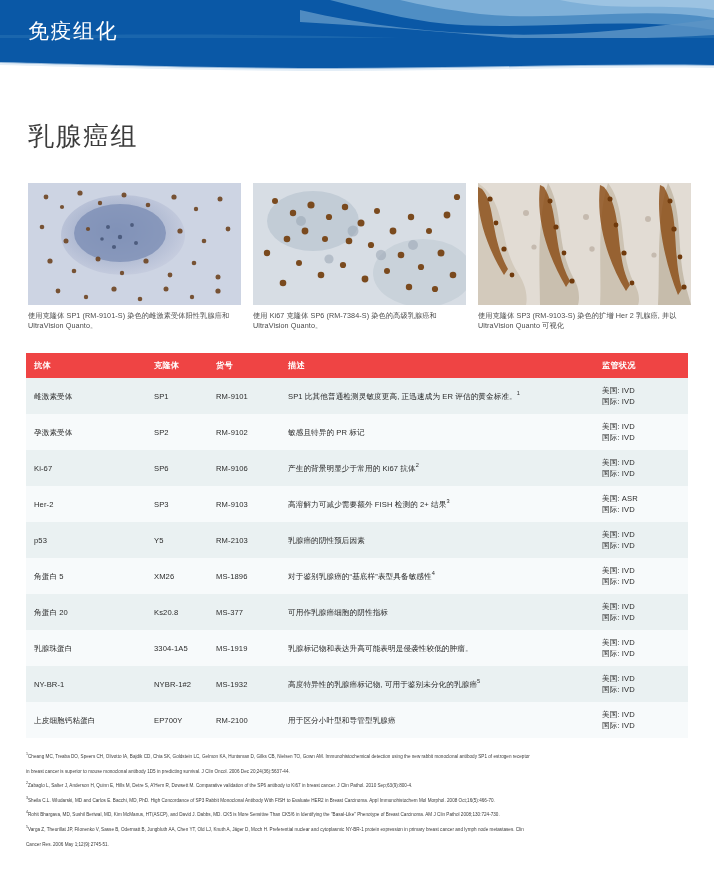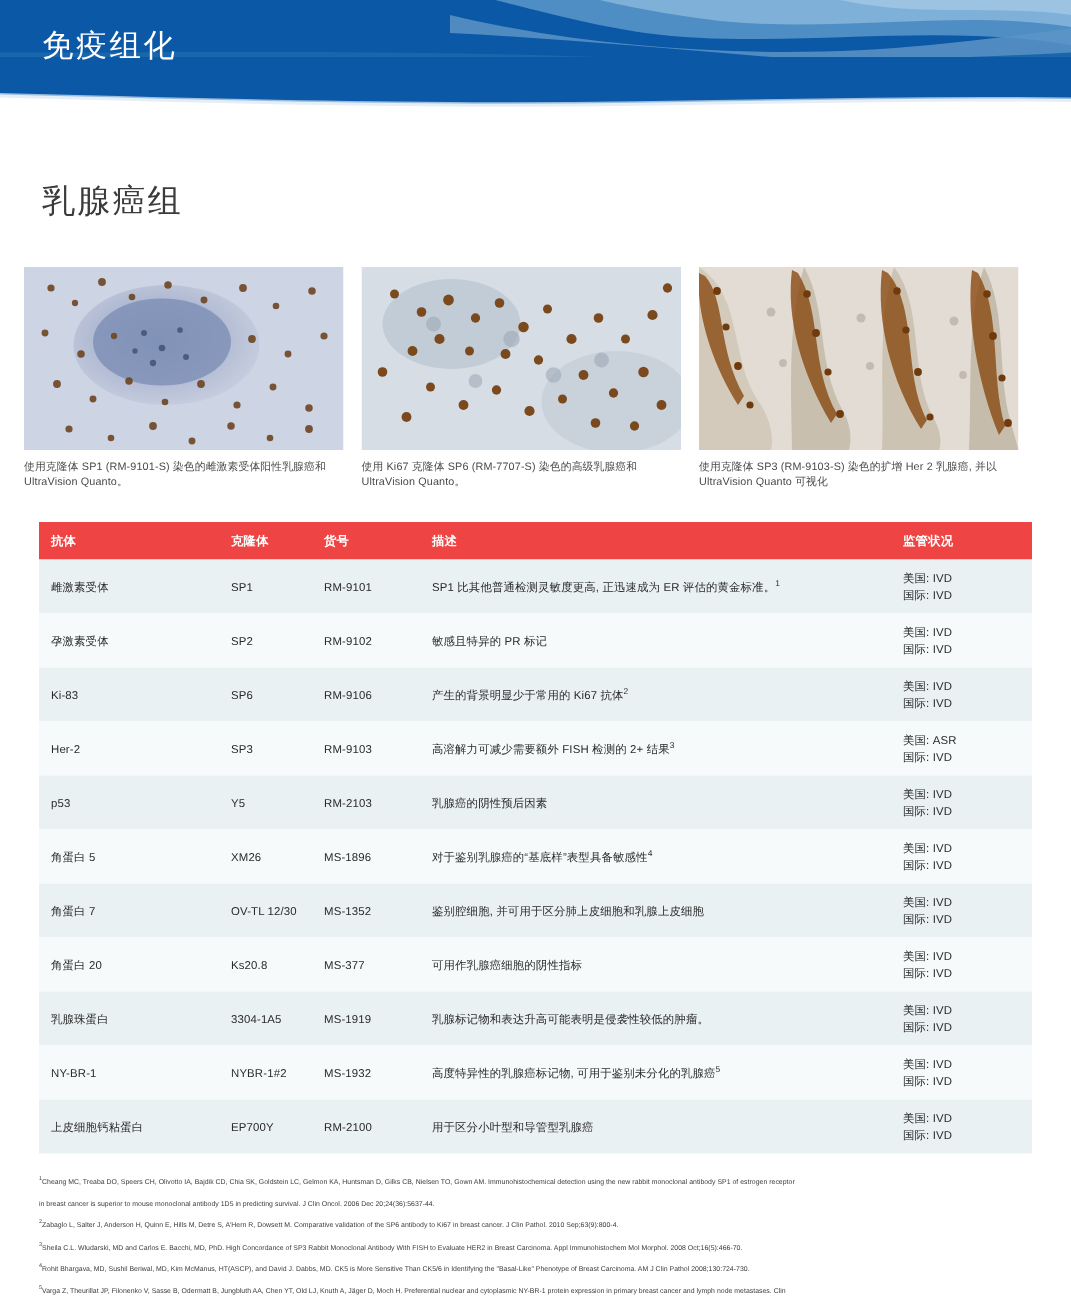--- a/index.html
+++ b/index.html
@@ -40,30 +40,30 @@
     line-height: 28px;
     color: #ffffff;
     letter-spacing: 1.5px;
     font-weight: 400;
     z-index: 5;
   }
 
   
   .page-title {
     margin: 45px 0 0 28px;
-    font-size: 22px;
+    font-size: 26px;
     letter-spacing: 1.5px;
     color: #3b3b3b;
     font-weight: 400;
   }
 
   
   .figures {
     display: flex;
-    margin: 29px 0 0 16px;
+    margin: 29px 0 0 28px;
     width: 664px;
     gap: 12px;
   }
   .figure {
     width: 213px;
   }
   .figure .thumb {
     width: 213px;
     height: 122px;
     display: block;
@@ -246,21 +246,21 @@
           <circle cx="204" cy="14" r="3.1"></circle>
       </g>
       <g fill="#9aa6b4" opacity="0.55">
         <circle cx="48" cy="38" r="5"></circle>
           <circle cx="100" cy="48" r="5.5"></circle>
           <circle cx="160" cy="62" r="5"></circle>
         <circle cx="76" cy="76" r="4.6"></circle>
           <circle cx="128" cy="72" r="5.2"></circle>
       </g>
     </svg>
-    <div class="caption">使用 Ki67 克隆体 SP6 (RM-7707-S) 染色的高级乳腺癌和 UltraVision Quanto。</div>
+    <div class="caption">使用 Ki67 克隆体 SP6 (RM-7384-S) 染色的高级乳腺癌和 UltraVision Quanto。</div>
   </div>
 
   <div class="figure">
     <svg class="thumb" viewBox="0 0 213 122" preserveAspectRatio="none">
       <rect width="213" height="122" fill="#e2dcd4"></rect>
       <path d="M0,0 C30,20 20,60 40,90 C52,108 48,122 48,122 L0,122 Z" fill="#d3cabc"></path>
       <path d="M70,0 C86,28 78,64 96,96 C104,110 100,122 100,122 L62,122 C62,96 58,40 70,0 Z" fill="#c9bfaf"></path>
       <path d="M130,0 C150,26 140,70 156,100 C164,114 160,122 160,122 L122,122 C124,90 118,36 130,0 Z" fill="#cdc3b3"></path>
       <path d="M190,0 C206,30 198,70 208,104 L213,122 L180,122 C182,88 178,34 190,0 Z" fill="#c6bcab"></path>
       <g fill="#8a4a12">
@@ -335,21 +335,21 @@
           <td>孕激素受体</td>
           <td>SP2</td>
           <td>RM-9102</td>
           <td><span>敏感且特异的 PR 标记</span></td>
           <td>
             <span class="reg-line">美国: IVD</span>
             <span class="reg-line">国际: IVD</span>
           </td>
         </tr>
         <tr>
-          <td>Ki-83</td>
+          <td>Ki-67</td>
           <td>SP6</td>
           <td>RM-9106</td>
           <td><span>产生的背景明显少于常用的 Ki67 抗体</span><sup>2</sup></td>
           <td>
             <span class="reg-line">美国: IVD</span>
             <span class="reg-line">国际: IVD</span>
           </td>
         </tr>
         <tr>
           <td>Her-2</td>
@@ -369,30 +369,20 @@
           <td>
             <span class="reg-line">美国: IVD</span>
             <span class="reg-line">国际: IVD</span>
           </td>
         </tr>
         <tr>
           <td>角蛋白 5</td>
           <td>XM26</td>
           <td>MS-1896</td>
           <td><span>对于鉴别乳腺癌的“基底样”表型具备敏感性</span><sup>4</sup></td>
-          <td>
-            <span class="reg-line">美国: IVD</span>
-            <span class="reg-line">国际: IVD</span>
-          </td>
-        </tr>
-        <tr>
-          <td>角蛋白 7</td>
-          <td>OV-TL 12/30</td>
-          <td>MS-1352</td>
-          <td><span>鉴别腔细胞, 并可用于区分肺上皮细胞和乳腺上皮细胞</span></td>
           <td>
             <span class="reg-line">美国: IVD</span>
             <span class="reg-line">国际: IVD</span>
           </td>
         </tr>
         <tr>
           <td>角蛋白 20</td>
           <td>Ks20.8</td>
           <td>MS-377</td>
           <td><span>可用作乳腺癌细胞的阴性指标</span></td>

